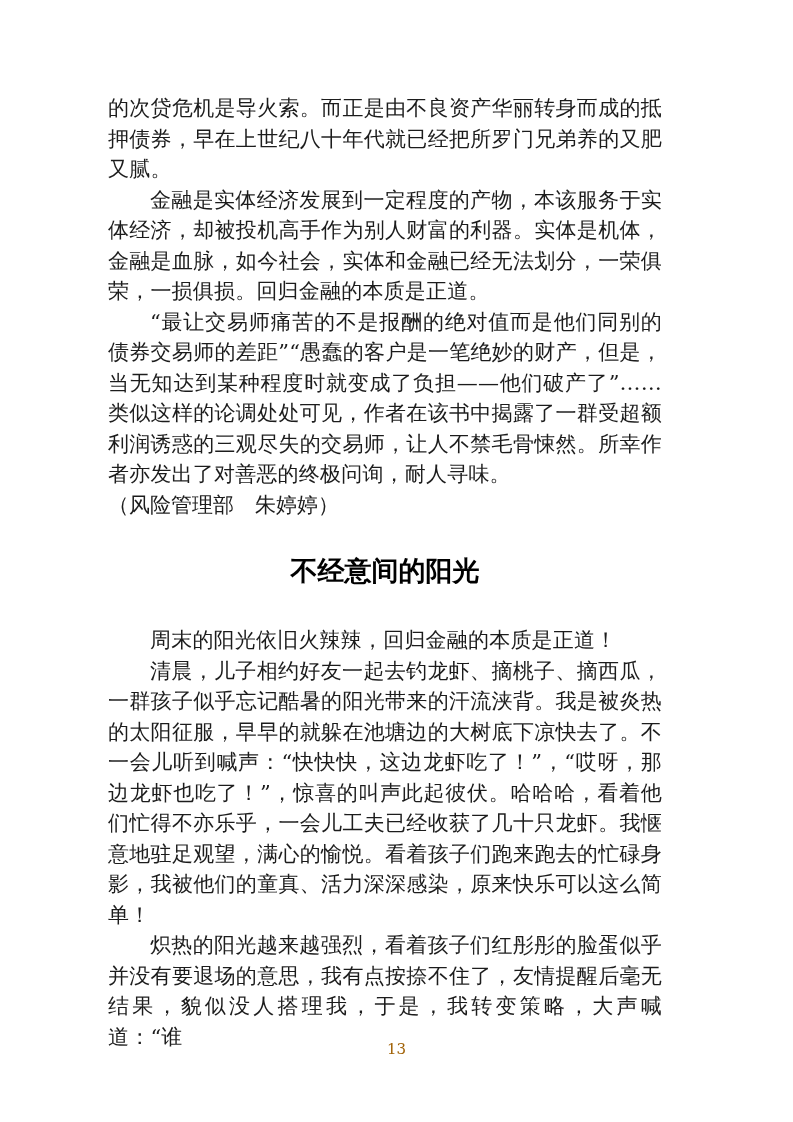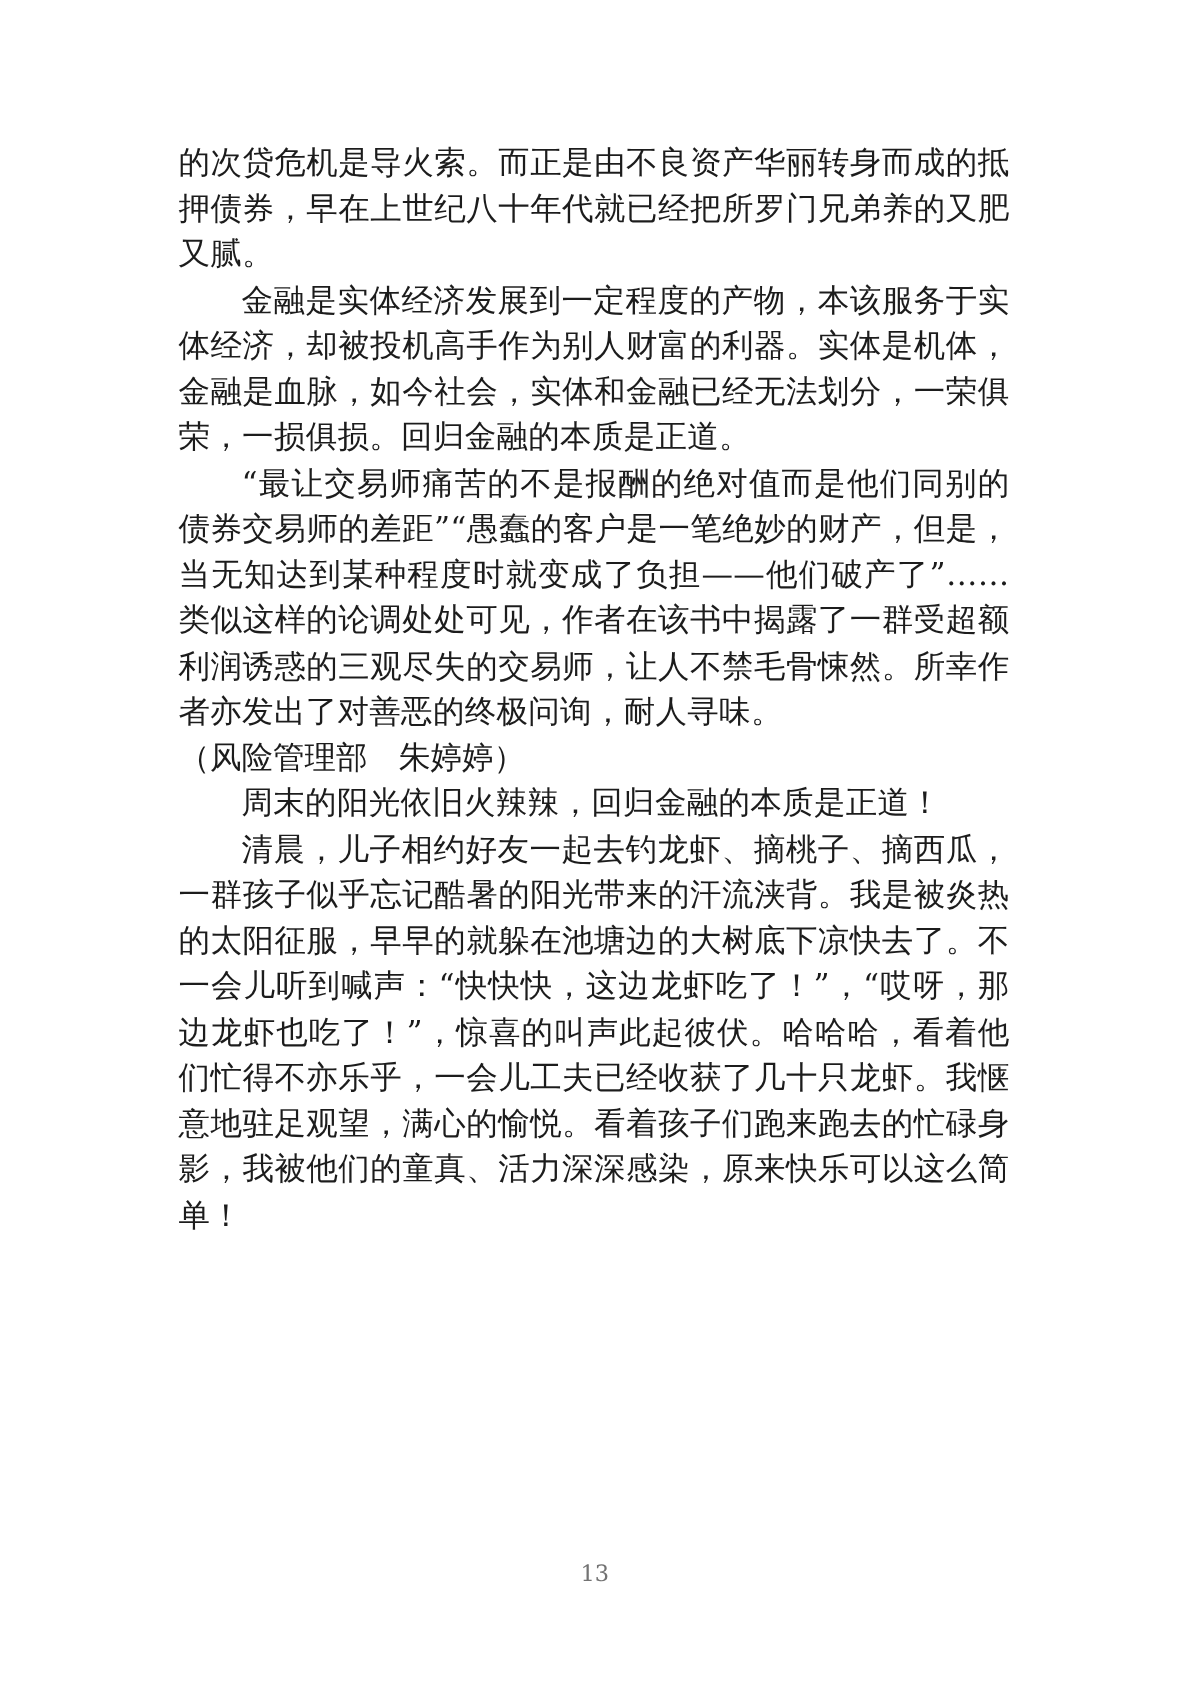--- a/index.html
+++ b/index.html
@@ -11,21 +11,21 @@
     position: relative;
     width: 793px;
     height: 1122px;
     background: #ffffff;
     overflow: hidden;
     font-family: "DejaVu Serif", "Liberation Serif", serif;
     color: #1c1c1c;
   }
   .content {
     position: absolute;
-    left: 119px;
+    left: 108px;
     top: 93px;
     width: 554px;
   }
   .body-par {
     margin: 0;
     font-size: 21px;
     line-height: 30.5px;
     text-align: justify;
     letter-spacing: 0.2px;
   }
@@ -46,39 +46,41 @@
     color: #000000;
   }
   .page-number {
     position: absolute;
     left: 0;
     right: 0;
     top: 1040px;
     text-align: center;
     font-size: 15px;
     line-height: 18px;
-    color: #737373;
+    color: #a16207;
   }
 </style>
 </head>
 <body>
 
 <div class="page">
   <div class="content">
 
     <p class="body-par">的次贷危机是导火索。而正是由不良资产华丽转身而成的抵押债券，早在上世纪八十年代就已经把所罗门兄弟养的又肥又腻。</p>
 
     <p class="body-par indent">金融是实体经济发展到一定程度的产物，本该服务于实体经济，却被投机高手作为别人财富的利器。实体是机体，金融是血脉，如今社会，实体和金融已经无法划分，一荣俱荣，一损俱损。回归金融的本质是正道。</p>
 
     <p class="body-par indent">“最让交易师痛苦的不是报酬的绝对值而是他们同别的债券交易师的差距”“愚蠢的客户是一笔绝妙的财产，但是，当无知达到某种程度时就变成了负担——他们破产了”……类似这样的论调处处可见，作者在该书中揭露了一群受超额利润诱惑的三观尽失的交易师，让人不禁毛骨悚然。所幸作者亦发出了对善恶的终极问询，耐人寻味。</p>
 
     <p class="attribution">（风险管理部　朱婷婷）</p>
 
+    <h1 class="article-title">不经意间的阳光</h1>
 
     <p class="body-par indent">周末的阳光依旧火辣辣，回归金融的本质是正道！</p>
 
     <p class="body-par indent">清晨，儿子相约好友一起去钓龙虾、摘桃子、摘西瓜，一群孩子似乎忘记酷暑的阳光带来的汗流浃背。我是被炎热的太阳征服，早早的就躲在池塘边的大树底下凉快去了。不一会儿听到喊声：“快快快，这边龙虾吃了！”，“哎呀，那边龙虾也吃了！”，惊喜的叫声此起彼伏。哈哈哈，看着他们忙得不亦乐乎，一会儿工夫已经收获了几十只龙虾。我惬意地驻足观望，满心的愉悦。看着孩子们跑来跑去的忙碌身影，我被他们的童真、活力深深感染，原来快乐可以这么简单！</p>
 
+    <p class="body-par indent">炽热的阳光越来越强烈，看着孩子们红彤彤的脸蛋似乎并没有要退场的意思，我有点按捺不住了，友情提醒后毫无结果，貌似没人搭理我，于是，我转变策略，大声喊道：“谁</p>
 
   </div>
 
   <div class="page-number">13</div>
 </div>
 
 </body></html>

